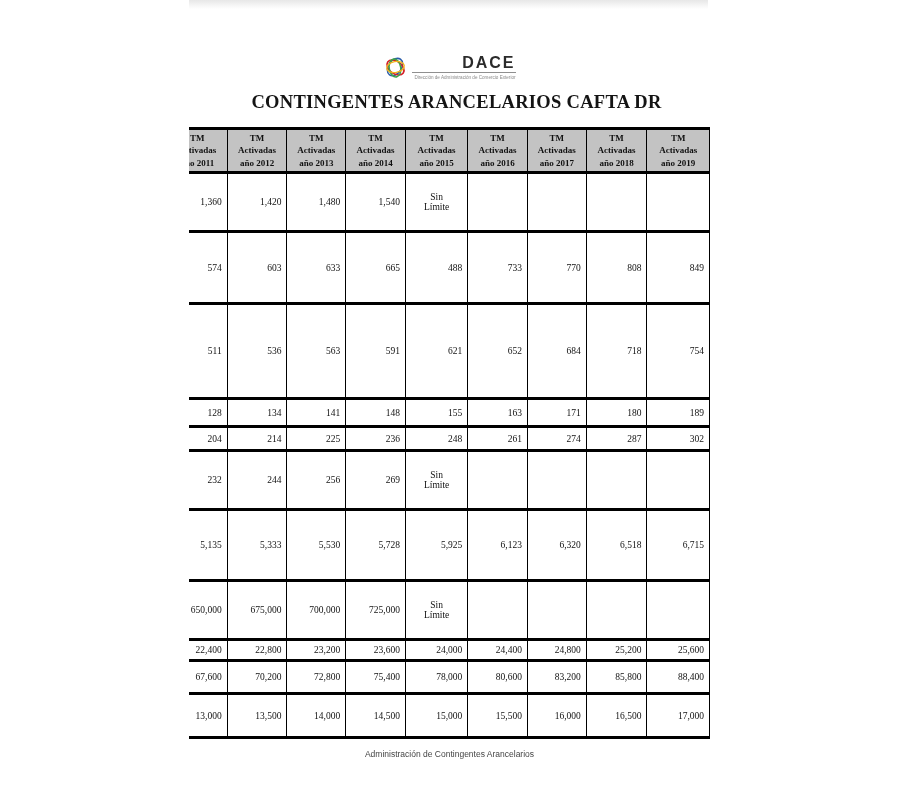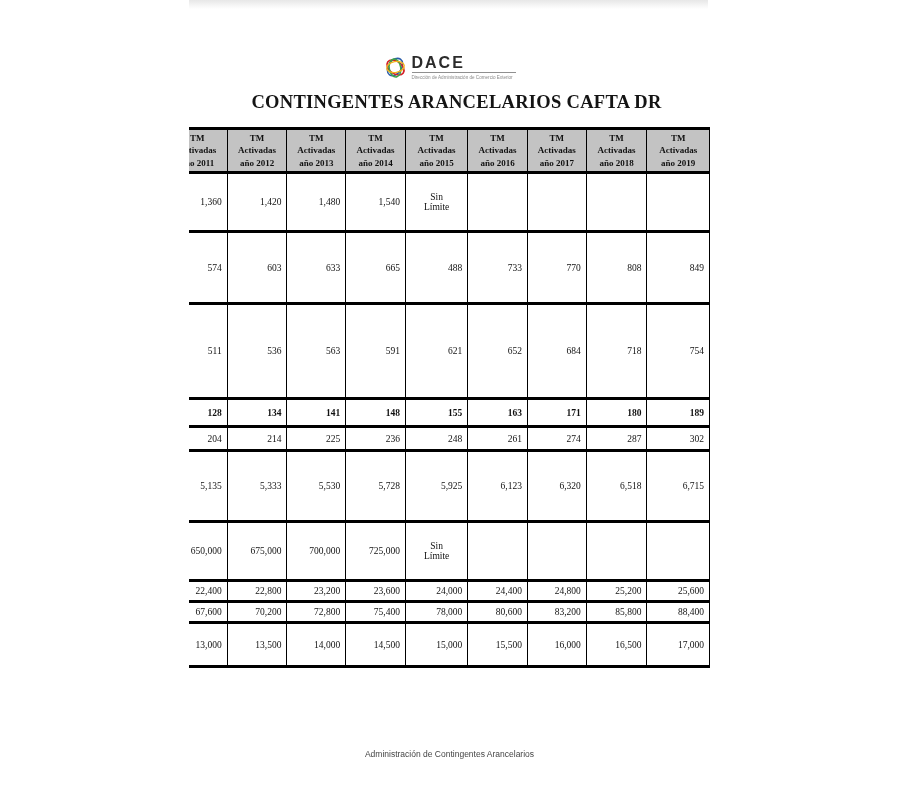--- a/index.html
+++ b/index.html
@@ -2,21 +2,21 @@
 <html><head>
 <meta charset="utf-8">
 <style>
   html,body{margin:0;padding:0;background:#ffffff;}
   .screen{position:relative;width:900px;height:811px;background:#ffffff;overflow:hidden;
           font-family:"Liberation Serif",serif;}
   .page{position:absolute;left:189px;top:0;width:521px;height:811px;overflow:hidden;background:#ffffff;}
   .top-shade{position:absolute;left:0;top:0;width:519px;height:9px;
              background:linear-gradient(to bottom,#e7e7e7 0%,#f2f2f2 45%,#ffffff 100%);}
   .logo-row{position:absolute;top:54px;left:0;width:100%;display:flex;justify-content:center;
-            align-items:flex-start;gap:5px;}
+            align-items:flex-start;gap:5px;text-align:right;}
   .logo-icon{width:23px;height:25px;margin-top:1px;}
   .brand-col{width:104px;}
   .brand{font-family:"Liberation Sans",sans-serif;font-weight:bold;font-size:16px;
          letter-spacing:2px;color:#2b2b2b;line-height:17px;padding-bottom:1px;
          border-bottom:1px solid #8f8f8f;}
   .tagline{font-family:"Liberation Sans",sans-serif;font-size:4.6px;color:#8a8a8a;
            padding-top:1.5px;white-space:nowrap;}
   .page-title{position:absolute;top:92px;left:7px;width:100%;text-align:center;
               font-family:"Liberation Serif",serif;font-weight:bold;font-size:18.5px;
               letter-spacing:0.3px;color:#141414;}
@@ -117,21 +117,21 @@
               <td class="num">511</td>
               <td class="num">536</td>
               <td class="num">563</td>
               <td class="num">591</td>
               <td class="num">621</td>
               <td class="num">652</td>
               <td class="num">684</td>
               <td class="num">718</td>
               <td class="num">754</td>
             </tr>
-            <tr style="height: 28px; font-weight: bold;">
+            <tr style="height: 28px;">
               <td class="num">128</td>
               <td class="num">134</td>
               <td class="num">141</td>
               <td class="num">148</td>
               <td class="num">155</td>
               <td class="num">163</td>
               <td class="num">171</td>
               <td class="num">180</td>
               <td class="num">189</td>
             </tr>
@@ -139,20 +139,31 @@
               <td class="num">204</td>
               <td class="num">214</td>
               <td class="num">225</td>
               <td class="num">236</td>
               <td class="num">248</td>
               <td class="num">261</td>
               <td class="num">274</td>
               <td class="num">287</td>
               <td class="num">302</td>
             </tr>
+            <tr style="height: 26px;">
+              <td class="num">232</td>
+              <td class="num">244</td>
+              <td class="num">256</td>
+              <td class="num">269</td>
+              <td class="center">Sin Límite</td>
+              <td class="empty"></td>
+              <td class="empty"></td>
+              <td class="empty"></td>
+              <td class="empty"></td>
+            </tr>
             <tr style="height: 71px;">
               <td class="num">5,135</td>
               <td class="num">5,333</td>
               <td class="num">5,530</td>
               <td class="num">5,728</td>
               <td class="num">5,925</td>
               <td class="num">6,123</td>
               <td class="num">6,320</td>
               <td class="num">6,518</td>
               <td class="num">6,715</td>
@@ -172,21 +183,21 @@
               <td class="num">22,400</td>
               <td class="num">22,800</td>
               <td class="num">23,200</td>
               <td class="num">23,600</td>
               <td class="num">24,000</td>
               <td class="num">24,400</td>
               <td class="num">24,800</td>
               <td class="num">25,200</td>
               <td class="num">25,600</td>
             </tr>
-            <tr style="height: 21px;">
+            <tr style="height: 33px;">
               <td class="num">67,600</td>
               <td class="num">70,200</td>
               <td class="num">72,800</td>
               <td class="num">75,400</td>
               <td class="num">78,000</td>
               <td class="num">80,600</td>
               <td class="num">83,200</td>
               <td class="num">85,800</td>
               <td class="num">88,400</td>
             </tr>

